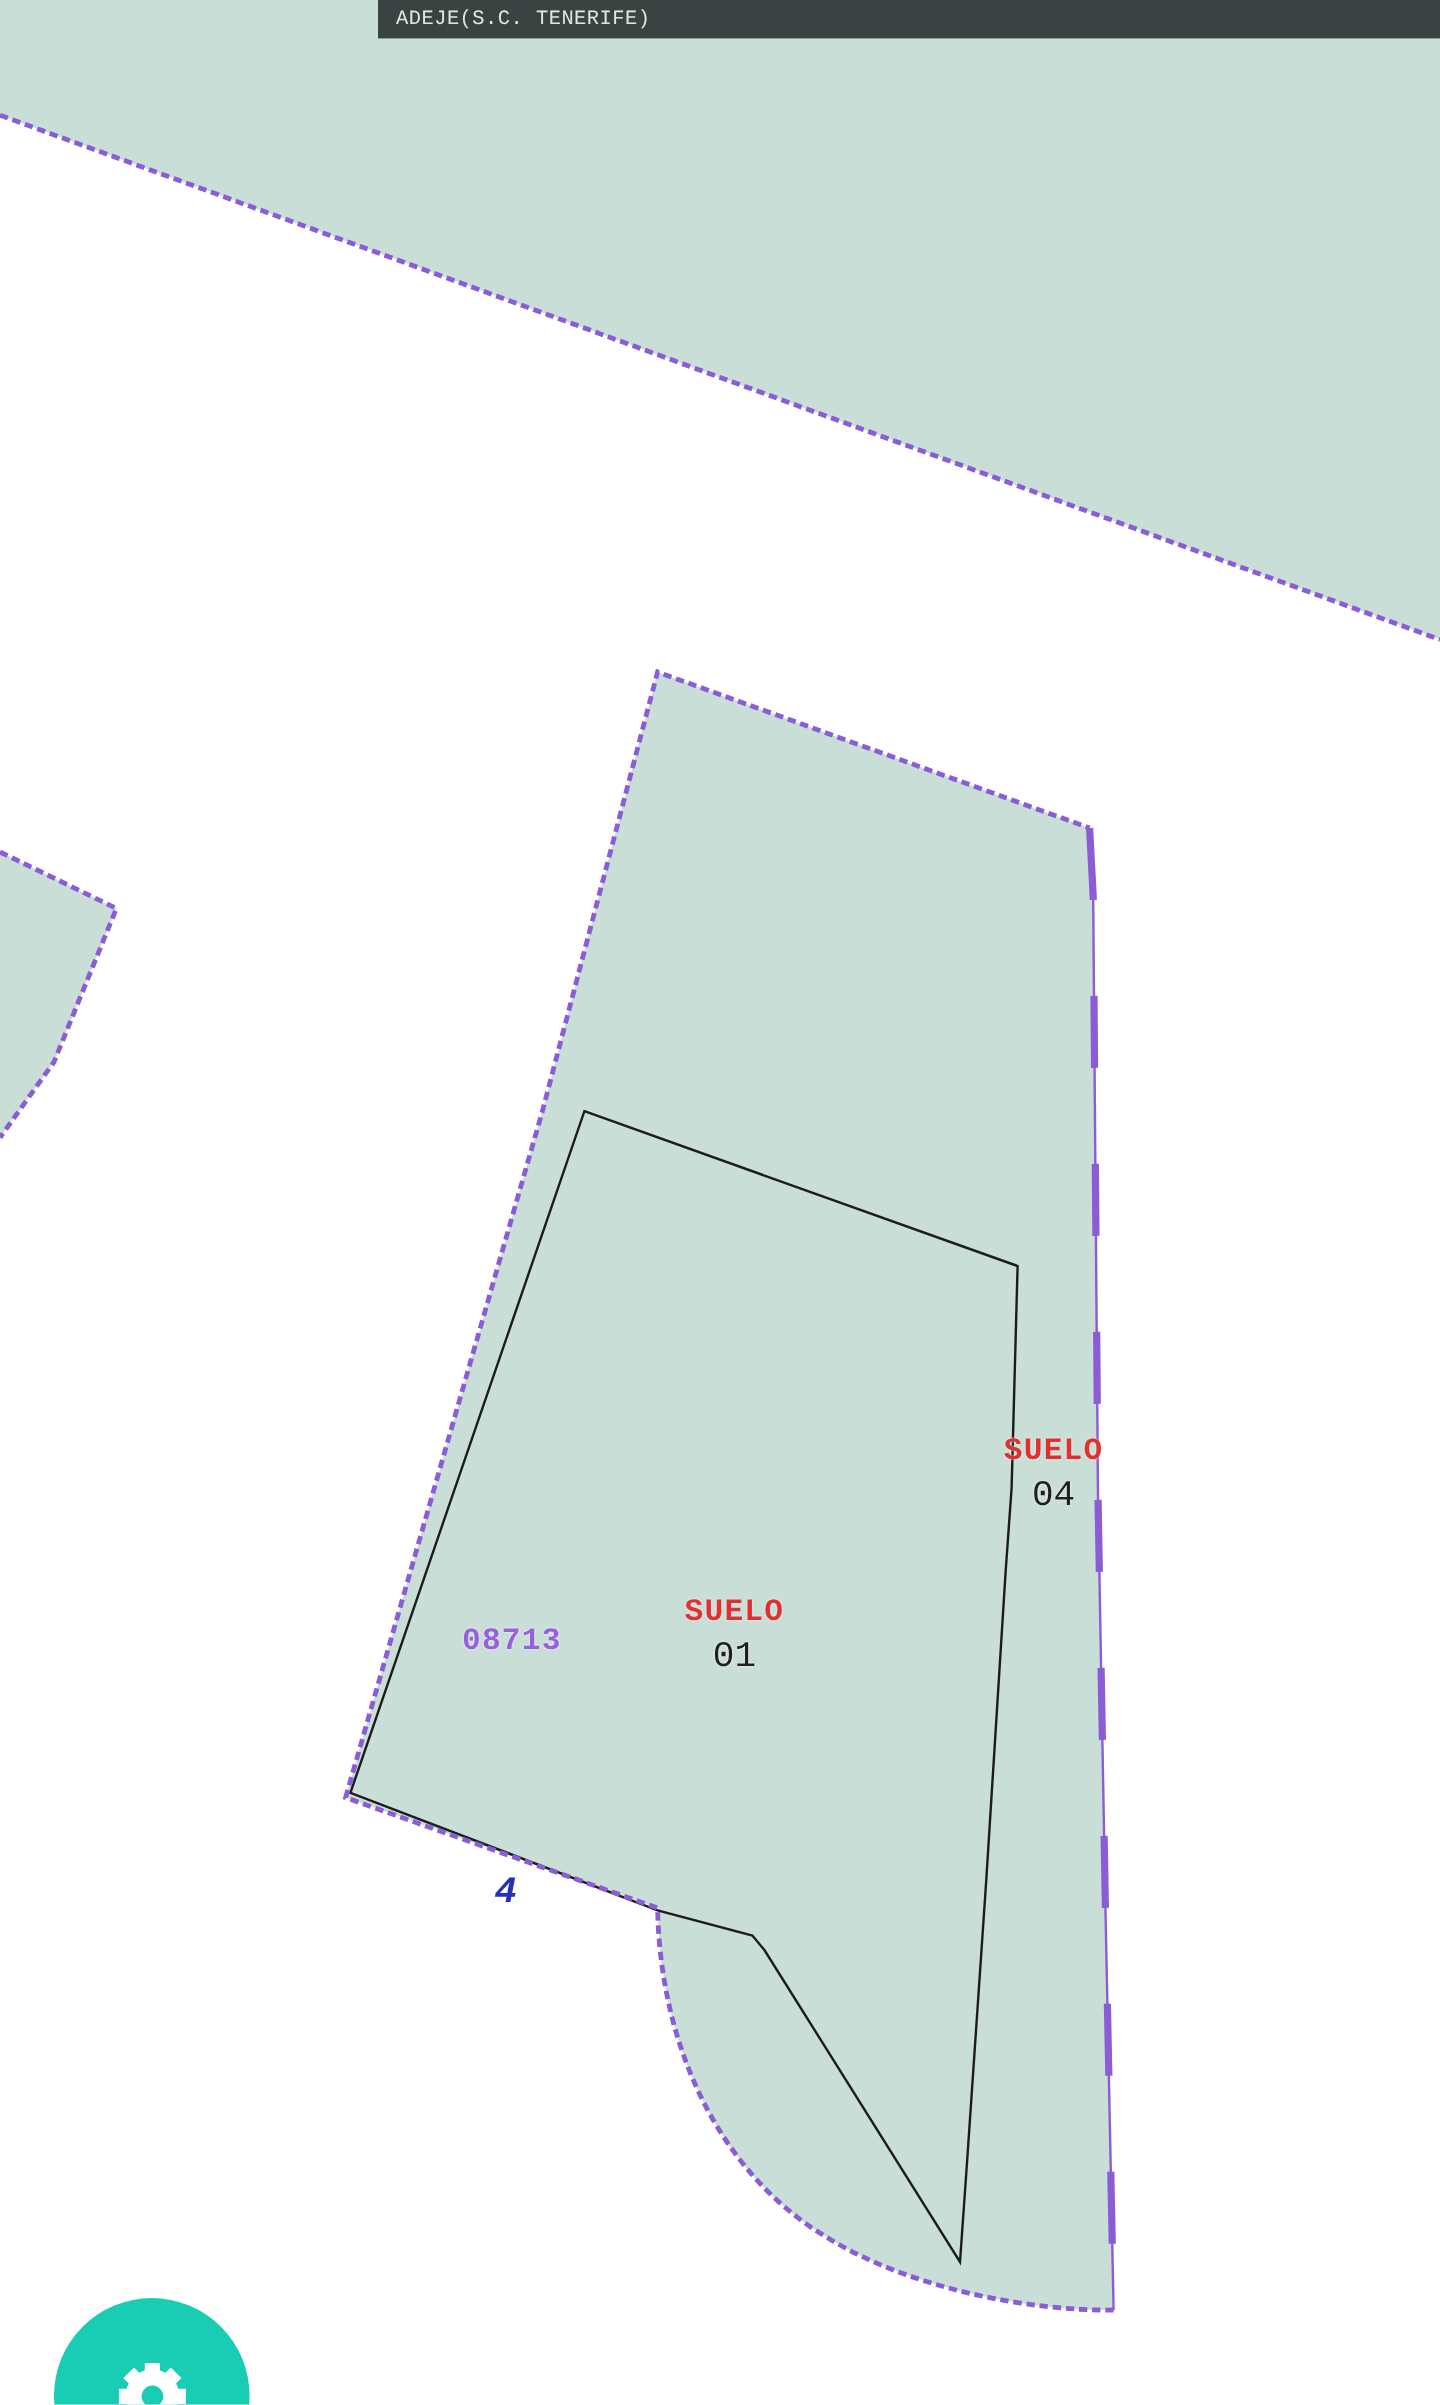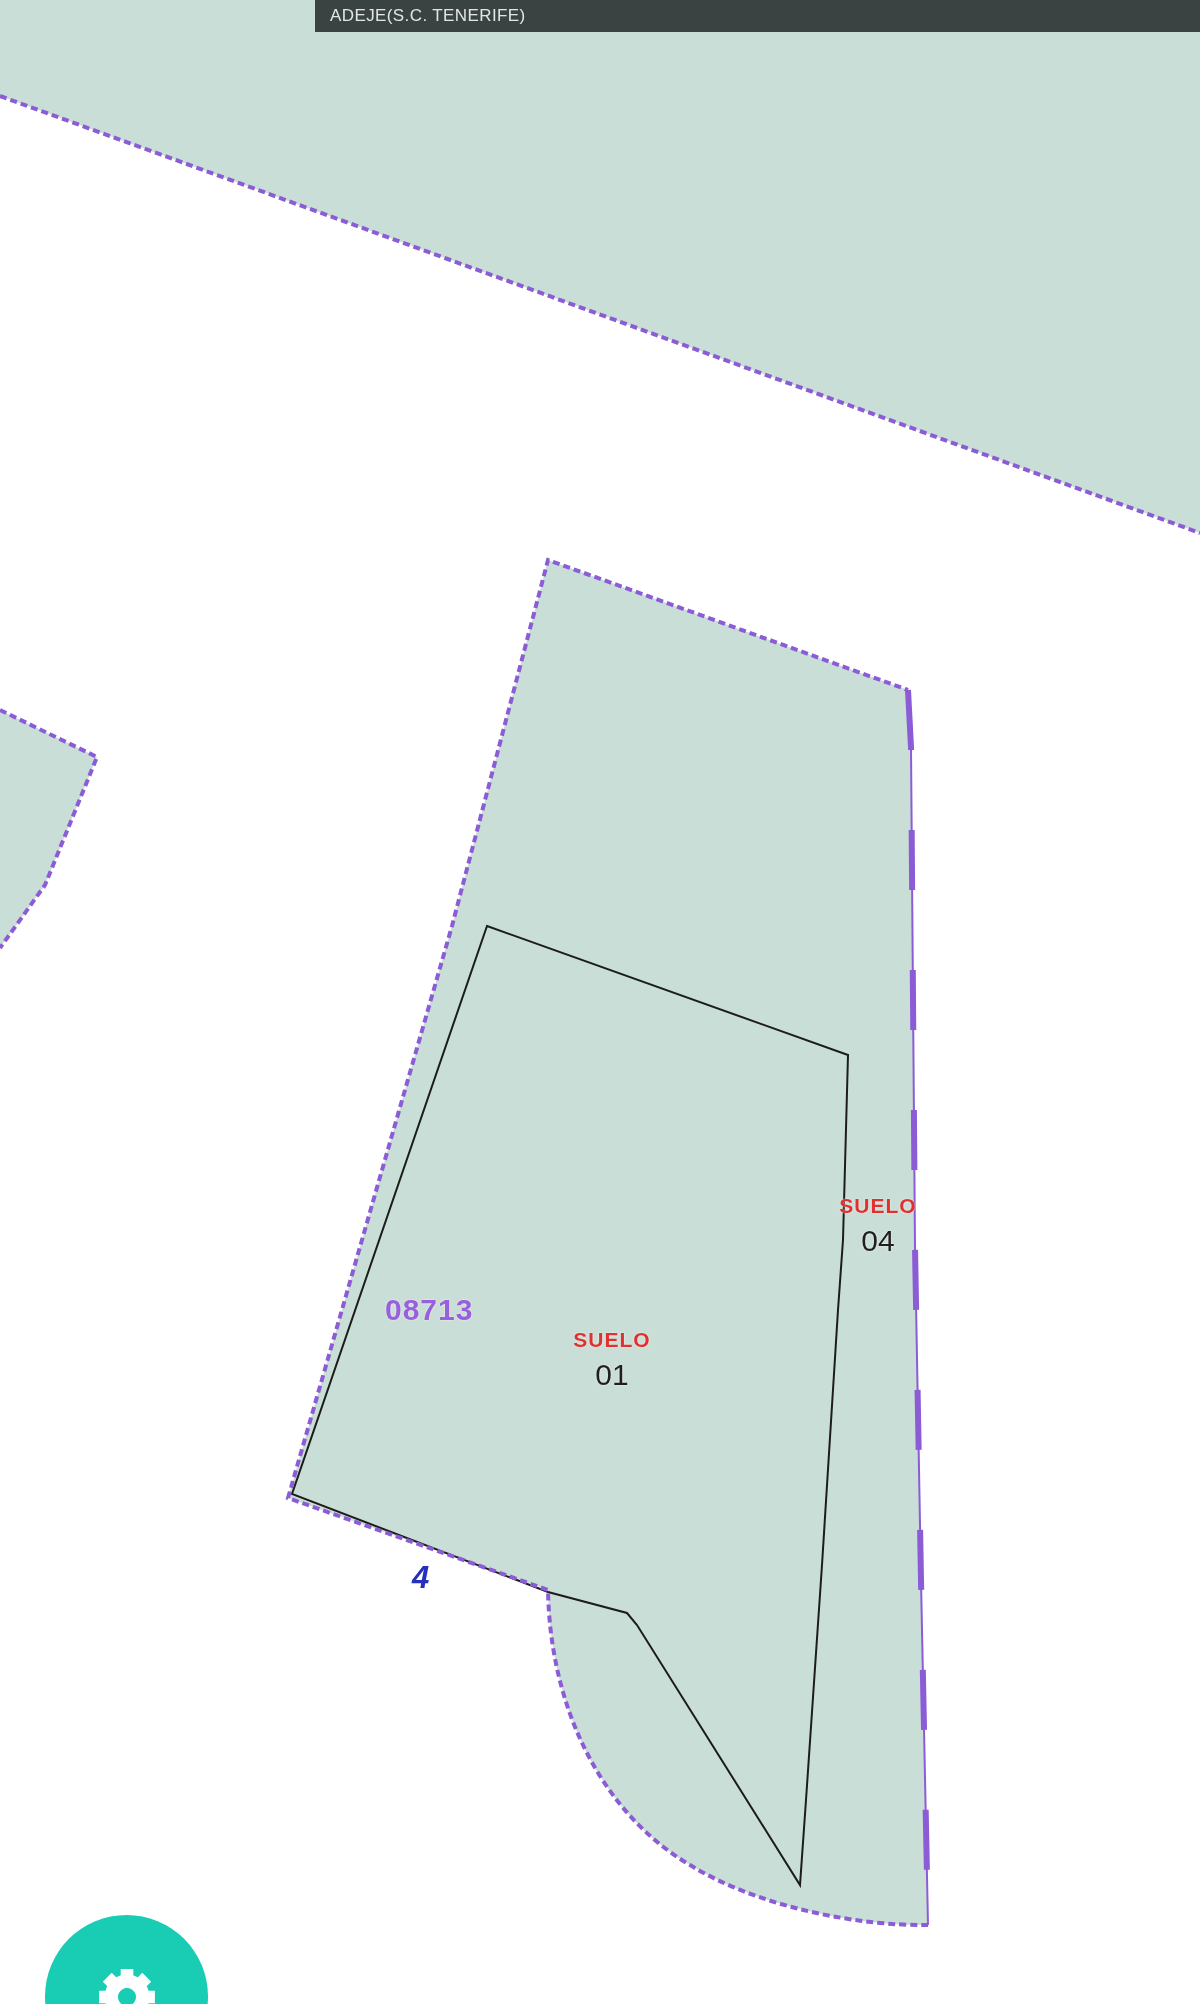--- a/index.html
+++ b/index.html
@@ -1,51 +1,51 @@
 <!DOCTYPE html>
 <html><head>
 <meta charset="utf-8">
 <style>
   html,body{margin:0;padding:0;background:#ffffff;}
   #screen{
     position:relative;
     width:1200px;height:2004px;
     overflow:hidden;
     background:#ffffff;
-    font-family:Liberation Sans, sans-serif;
+    font-family:Liberation Mono, monospace;
   }
   #mapsvg{position:absolute;left:0;top:0;}
   .municipality-bar{
     position:absolute;left:315px;top:0;
     width:885px;height:32px;
     background:#3b4242;
     display:flex;align-items:center;
     box-sizing:border-box;
     padding-left:15px;
   }
   .municipality-bar span{
     color:#e3e5e5;
     font-size:17px;
     letter-spacing:0.4px;
     white-space:nowrap;
   }
   .map-label{position:absolute;white-space:nowrap;}
   .parcel-number{
-    left:385px;top:1293px;
-    font-size:30px;font-weight:bold;
+    left:385px;top:1352px;
+    font-size:26px;font-weight:bold;
     color:#9a5fdd;letter-spacing:1px;
     text-shadow:0 0 2px rgba(255,255,255,.85);
   }
   .subparcel{
     display:flex;flex-direction:column;align-items:center;
     transform:translateX(-50%);
     text-shadow:0 0 2px rgba(255,255,255,.85);
   }
   .subparcel .cat{
-    color:#e23030;font-size:21px;font-weight:bold;letter-spacing:1px;
+    color:#e23030;font-size:26px;font-weight:bold;letter-spacing:1px;
   }
   .subparcel .num{
     color:#1f1f1f;font-size:30px;margin-top:6px;
   }
   .sp01{left:612px;top:1328px;}
   .sp02{left:878px;top:1194px;}
   .address-number{
     left:412px;top:1560px;
     font-size:31px;font-weight:bold;font-style:italic;
     color:#2531be;

